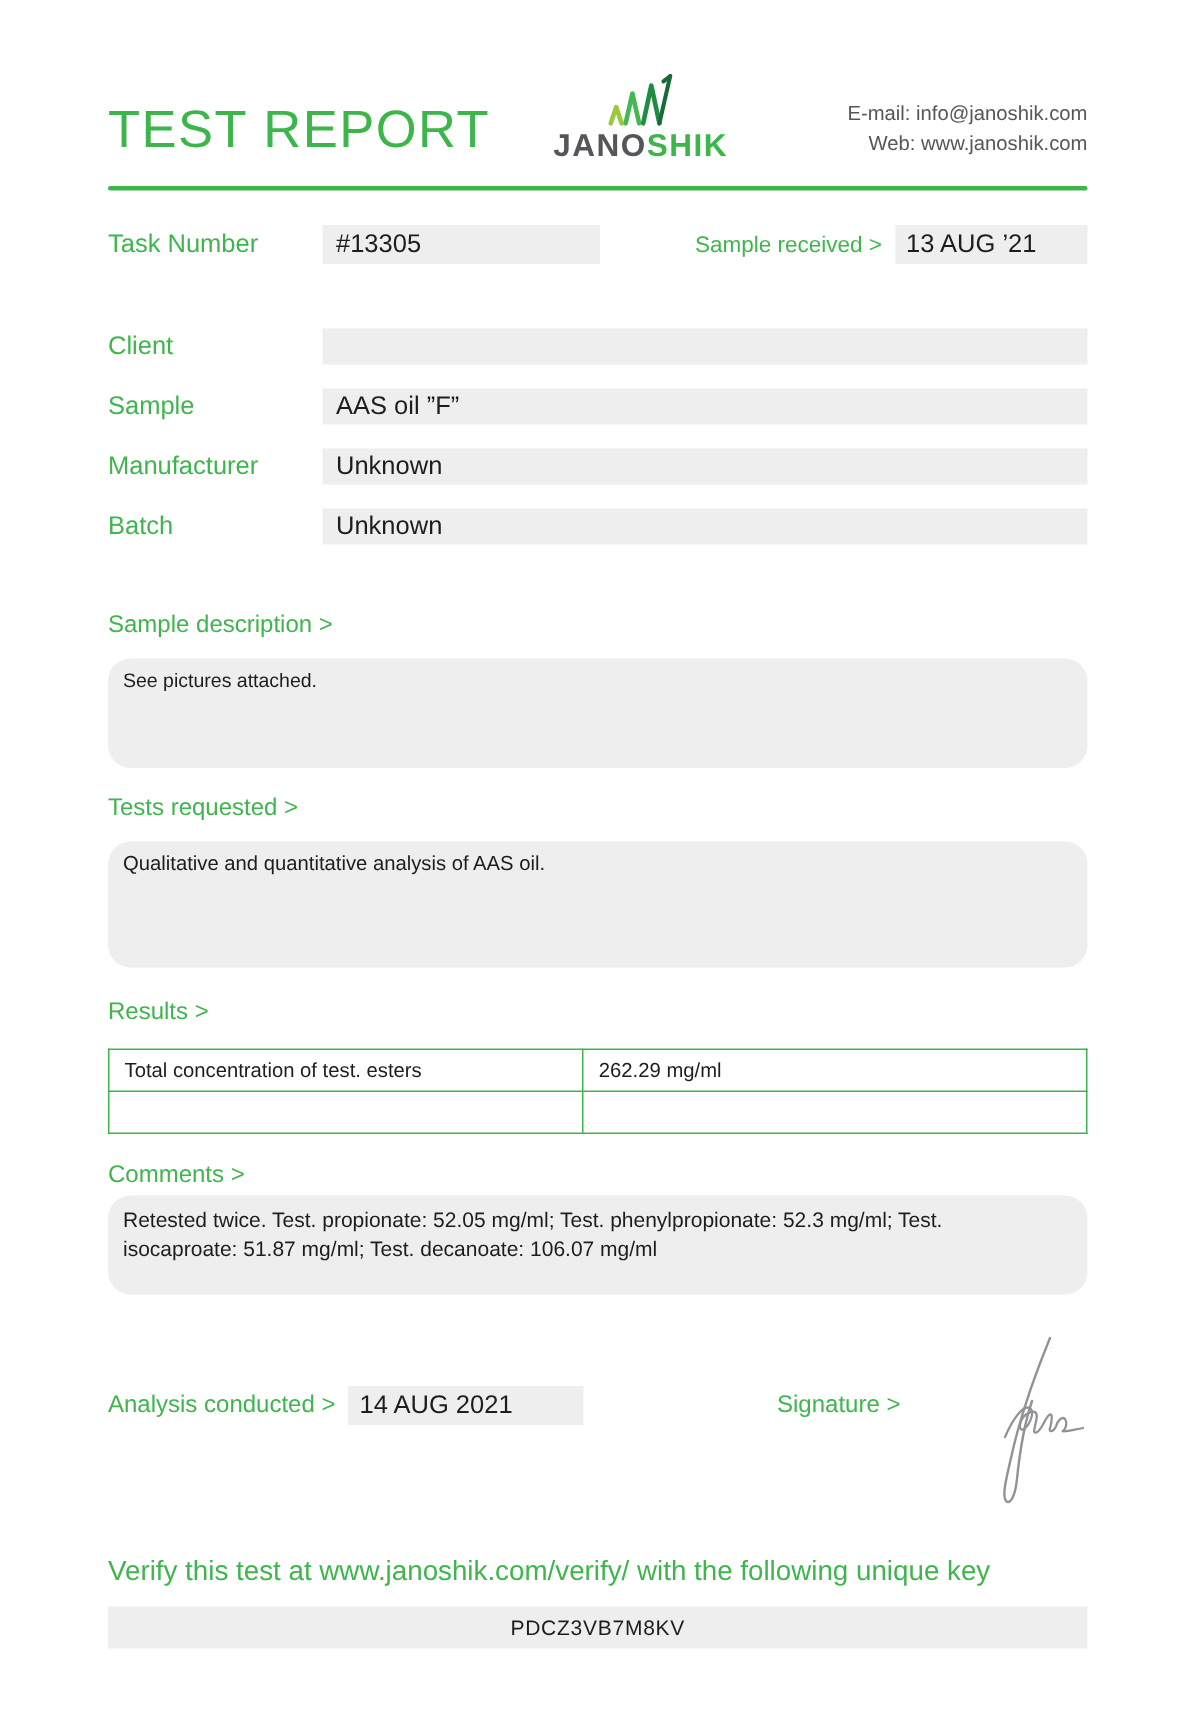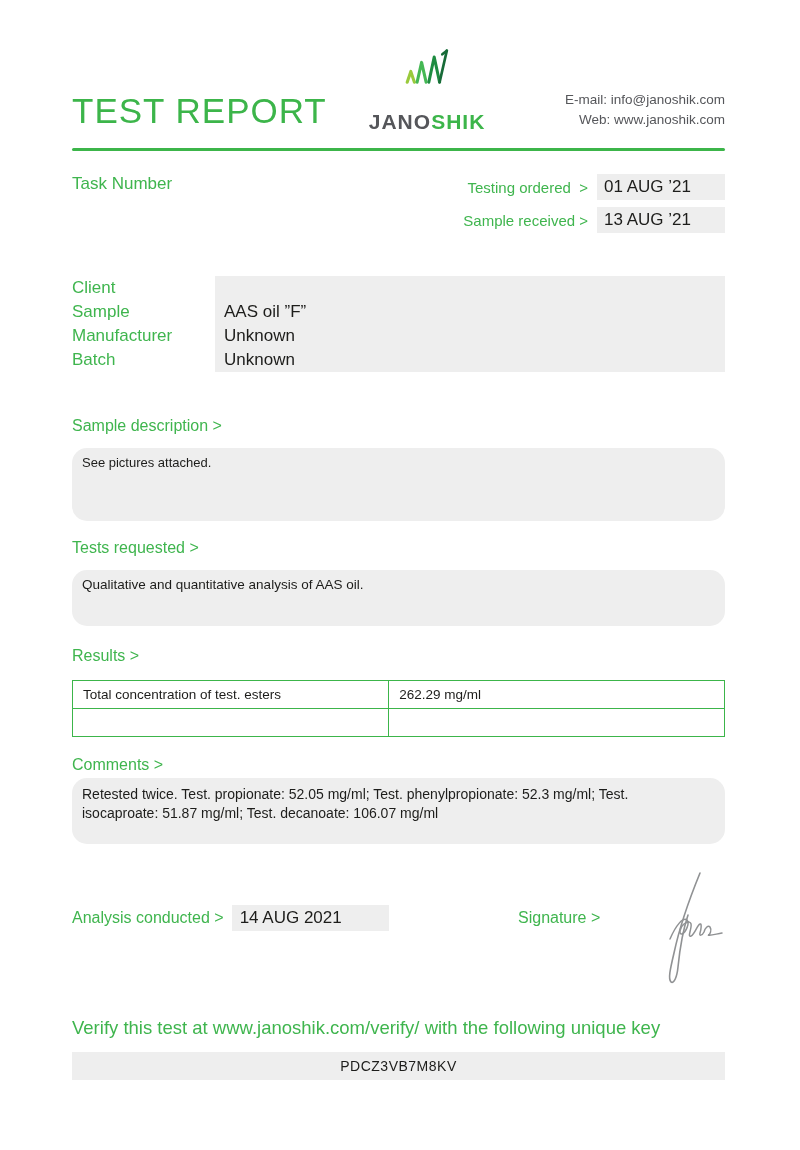--- a/index.html
+++ b/index.html
@@ -3,21 +3,21 @@
 <meta charset="utf-8">
 <style>
   * { margin:0; padding:0; box-sizing:border-box; }
   html,body { width:800px; height:1150px; background:#ffffff; }
   body { font-family:"Liberation Sans", sans-serif; color:#1d1d1b; }
   .page { width:800px; height:1150px; padding:48px 75px 16px 72px; overflow:hidden; position:relative; background:#fff; }
 
   
   .header { display:flex; align-items:flex-end; }
   .report-title { color:#3cb54a; font-size:35px; font-weight:400; letter-spacing:1px; line-height:1; margin-bottom:4px; white-space:nowrap; }
-  .brand { margin-left:42px; display:flex; flex-direction:column; align-items:center;gap:24px; }
+  .brand { margin-left:42px; display:flex; flex-direction:column; align-items:center; }
   .brand-icon { width:56px; height:36px; margin-bottom:3px; }
   .brand-name { font-size:21px; font-weight:bold; letter-spacing:1px; line-height:1; white-space:nowrap; }
   .brand-name .left { color:#55565a; }
   .brand-name .right { color:#3cb54a; }
   .contact { margin-left:auto; text-align:right; font-size:13.5px; color:#55565a; line-height:20px; margin-bottom:2px; }
 
   .rule { margin-top:16px; height:3px; background:#3cb54a; border-radius:2px; }
 
   
   .meta { margin-top:23px; display:flex; justify-content:space-between; align-items:flex-start; }
@@ -25,34 +25,34 @@
   .green-label { color:#3fb54e; }
   .task-label { font-size:17px; width:143px; white-space:pre; }
   .task-box { width:185px; height:26px; line-height:26px; background:#eee; font-size:17px; padding-left:9px; }
   .meta-right { display:flex; flex-direction:column; gap:7px; }
   .meta-right .mrow { display:flex; align-items:center; justify-content:flex-end; }
   .mrow .mlabel { font-size:15px; color:#3fb54e; white-space:pre; }
   .mrow .mbox { width:128px; height:26px; line-height:26px; background:#eee; font-size:17px; padding-left:7px; margin-left:9px; }
 
   
   .details { margin-top:43px; }
-  .detail-row { display:flex; align-items:center; margin-bottom:0; }
+  .detail-row { display:flex; align-items:center; margin-bottom:16px; }
   .detail-row:last-child { margin-bottom:0; }
   .detail-label { width:143px; font-size:17px; color:#3fb54e; }
   .detail-value { flex:1; height:24px; line-height:24px; background:#eee; font-size:17px; padding-left:9px; }
 
   
   .sec-heading { color:#3fb54e; font-size:16px; font-weight:400; line-height:18px; }
   .h-sampledesc { margin-top:45px; }
   .h-tests { margin-top:18px; }
   .h-results { margin-top:21px; }
   .h-comments { margin-top:19px; }
   .graybox { background:#eee; padding:7px 10px; color:#1d1d1b;border-radius:15px; }
   .box-sampledesc { margin-top:13px; height:73px; font-size:13px; }
-  .box-tests { margin-top:13px; height:56px; font-size:13.5px; }
+  .box-tests { margin-top:13px; height:84px; font-size:13.5px; }
   .box-comments { margin-top:4px; height:66px; font-size:14px; line-height:19px; padding-right:60px; }
 
   
   .results-table { margin-top:15px; width:100%; border-collapse:collapse; }
   .results-table td { border:1px solid #3cb54a; height:28px; font-size:13.5px; padding-left:10px; color:#1d1d1b; }
   .results-table td.c1 { width:48.5%; }
 
   
   .footer-row { margin-top:21px; position:relative; height:121px; }
   .analysis-line { position:absolute; top:40px; left:0; display:flex; align-items:center; }
@@ -85,26 +85,23 @@
       <div><span>E-mail:</span> <span>info@janoshik.com</span></div>
       <div><span>Web:</span> <span>www.janoshik.com</span></div>
     </div>
   </div>
 
   <div class="rule"></div>
 
   <div class="meta">
     <div class="meta-left">
       <div class="task-label green-label">Task Number</div>
+      <div class="task-box">#13305</div>
     </div>
     <div class="meta-right">
-      <div class="mrow">
-        <span class="mlabel">Testing ordered  &gt;</span>
-        <span class="mbox">01 AUG ’21</span>
-      </div>
       <div class="mrow">
         <span class="mlabel">Sample received &gt;</span>
         <span class="mbox">13 AUG ’21</span>
       </div>
     </div>
   </div>
 
   <div class="details">
     <div class="detail-row">
       <div class="detail-label">Client</div>

